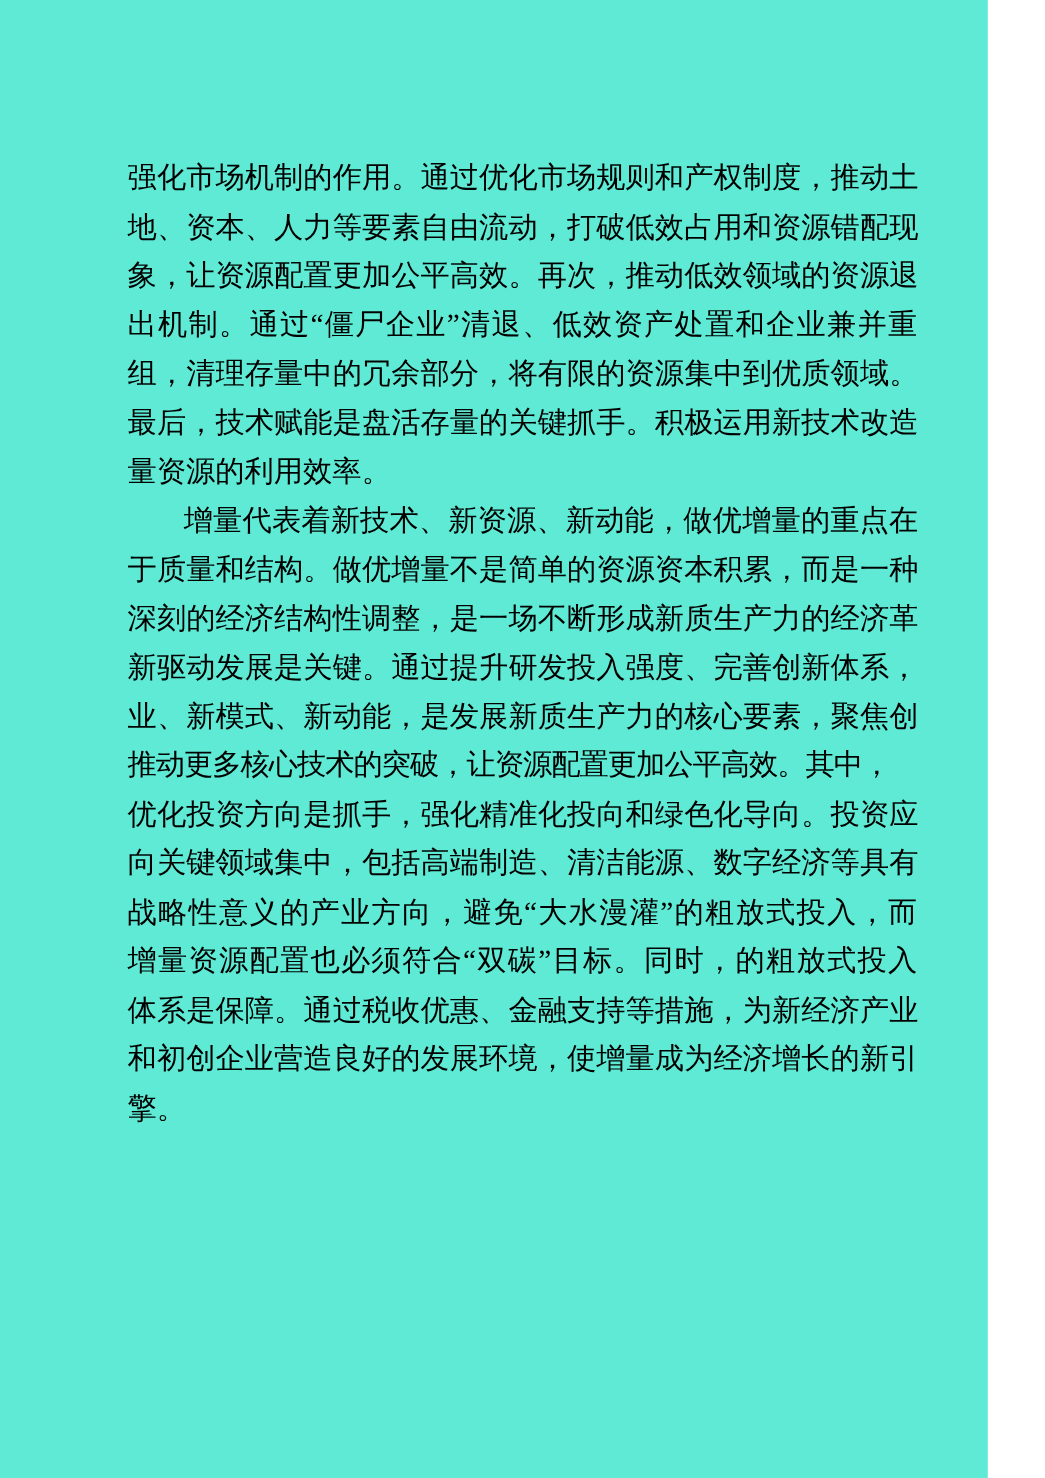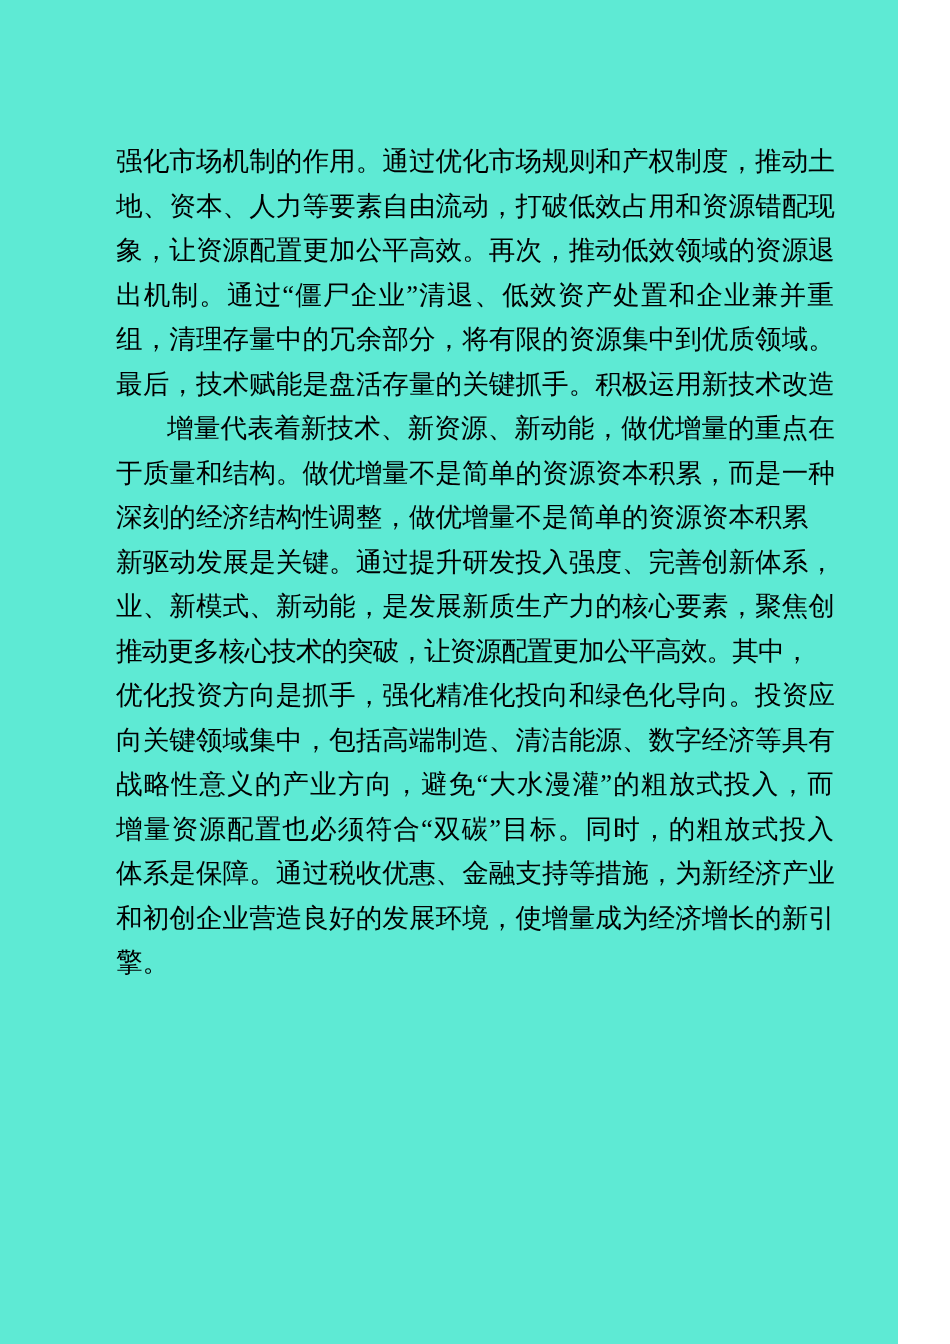--- a/index.html
+++ b/index.html
@@ -44,26 +44,27 @@
 <div class="page">
   <div class="text-block">
 
     <div class="para">
       <div class="doc-line"><span style="letter-spacing: 0.0358796px;">强化市场机制的作用。通过优化市场规则和产权制度，推动土</span></div>
       <div class="doc-line"><span style="letter-spacing: 0.0358796px;">地、资本、人力等要素自由流动，打破低效占用和资源错配现</span></div>
       <div class="doc-line"><span style="letter-spacing: 0.0358796px;">象，让资源配置更加公平高效。再次，推动低效领域的资源退</span></div>
       <div class="doc-line"><span style="letter-spacing: 1.13137px;">出机制。通过“僵尸企业”清退、低效资产处置和企业兼并重</span></div>
       <div class="doc-line"><span style="letter-spacing: 0.0358796px;">组，清理存量中的冗余部分，将有限的资源集中到优质领域。</span></div>
       <div class="doc-line"><span style="letter-spacing: 0.0358796px;">最后，技术赋能是盘活存量的关键抓手。积极运用新技术改造</span></div>
+      <div class="doc-line para-end"><span>量资源的利用效率。</span></div>
     </div>
 
     <div class="para">
       <div class="doc-line first-indent"><span style="letter-spacing: 0.12625px;">增量代表着新技术、新资源、新动能，做优增量的重点在</span></div>
       <div class="doc-line"><span style="letter-spacing: 0.0358796px;">于质量和结构。做优增量不是简单的资源资本积累，而是一种</span></div>
-      <div class="doc-line"><span style="letter-spacing: 0.0358796px;">深刻的经济结构性调整，做优增量不是简单的资源资本积累</span></div>
+      <div class="doc-line"><span style="letter-spacing: 0.0358796px;">深刻的经济结构性调整，是一场不断形成新质生产力的经济革</span></div>
       <div class="doc-line"><span style="letter-spacing: 0.0358796px;">新驱动发展是关键。通过提升研发投入强度、完善创新体系，</span></div>
       <div class="doc-line"><span style="letter-spacing: 0.0358796px;">业、新模式、新动能，是发展新质生产力的核心要素，聚焦创</span></div>
       <div class="doc-line"><span style="letter-spacing: -0.915179px;">推动更多核心技术的突破，让资源配置更加公平高效。其中，</span></div>
       <div class="doc-line"><span style="letter-spacing: 0.0358796px;">优化投资方向是抓手，强化精准化投向和绿色化导向。投资应</span></div>
       <div class="doc-line"><span style="letter-spacing: 0.0358796px;">向关键领域集中，包括高端制造、清洁能源、数字经济等具有</span></div>
       <div class="doc-line"><span style="letter-spacing: 1.13137px;">战略性意义的产业方向，避免“大水漫灌”的粗放式投入，而</span></div>
       <div class="doc-line"><span style="letter-spacing: 1.13137px;">增量资源配置也必须符合“双碳”目标。同时，的粗放式投入</span></div>
       <div class="doc-line"><span style="letter-spacing: 0.0358796px;">体系是保障。通过税收优惠、金融支持等措施，为新经济产业</span></div>
       <div class="doc-line"><span style="letter-spacing: 0.0358796px;">和初创企业营造良好的发展环境，使增量成为经济增长的新引</span></div>
       <div class="doc-line para-end"><span>擎。</span></div>

